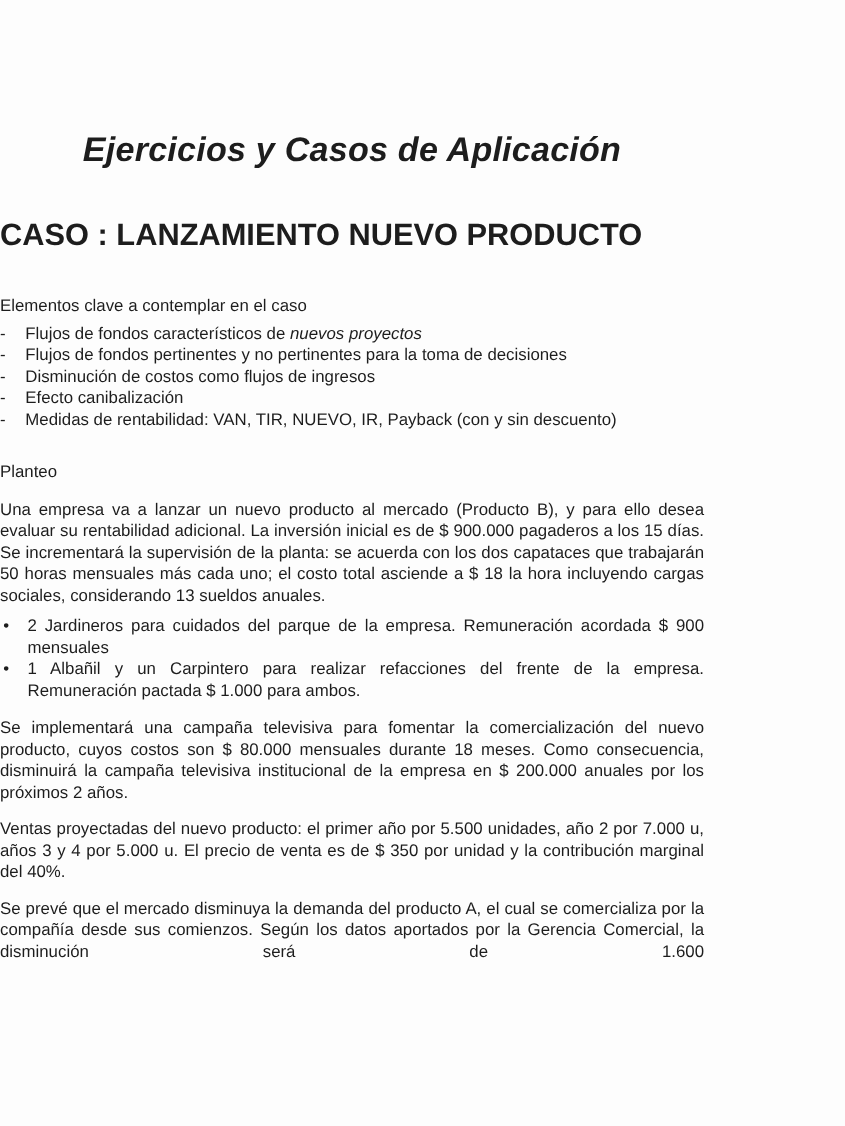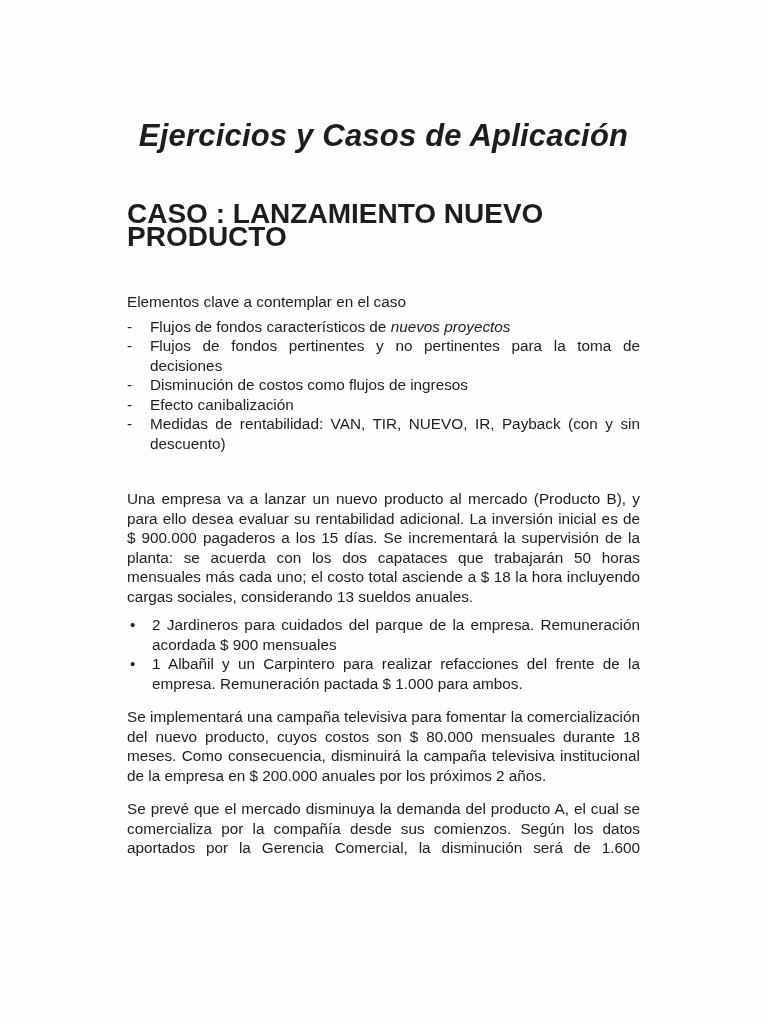--- a/index.html
+++ b/index.html
@@ -11,21 +11,20 @@
     color: #1d1d1d;
     font-family: "Liberation Sans", "DejaVu Sans", sans-serif;
     font-size: 15.3px;
     line-height: 19.5px;
     overflow: hidden;
     box-sizing: border-box;
   }
   .content {
     box-sizing: border-box;
     width: 768px;
-    padding-left: 127px;
     padding-right: 128px;
   }
   .main-title {
     margin: 0;
     padding-top: 118px;
     font-size: 31px;
     line-height: 35px;
     font-weight: bold;
     font-style: italic;
     text-align: center;
@@ -89,34 +88,36 @@
         <div class="li-text">Efecto canibalización</div>
       </div>
       <div class="list-row">
         <span class="marker">-</span>
         <div class="li-text">Medidas de rentabilidad: VAN, TIR, NUEVO, IR, Payback (con y sin descuento)</div>
       </div>
     </div>
 
     <div class="spacer-planteo"></div>
 
+    <h3 class="section-heading planteo">Planteo</h3>
 
     <p class="para">Una empresa va a lanzar un nuevo producto al mercado (Producto B), y para ello desea evaluar su rentabilidad adicional. La inversión inicial es de $ 900.000 pagaderos a los 15 días. Se incrementará la supervisión de la planta: se acuerda con los dos capataces que trabajarán 50 horas mensuales más cada uno; el costo total asciende a $ 18 la hora incluyendo cargas sociales, considerando 13 sueldos anuales.</p>
 
 
     <div class="bullet-list">
       <div class="list-row">
         <span class="marker">•</span>
         <div class="li-text">2 Jardineros para cuidados del parque de la empresa. Remuneración acordada $ 900 mensuales</div>
       </div>
       <div class="list-row">
         <span class="marker">•</span>
         <div class="li-text">1 Albañil y un Carpintero para realizar refacciones del frente de la empresa. Remuneración pactada $ 1.000 para ambos.</div>
       </div>
     </div>
 
     <p class="para">Se implementará una campaña televisiva para fomentar la comercialización del nuevo producto, cuyos costos son $ 80.000 mensuales durante 18 meses. Como consecuencia, disminuirá la campaña televisiva institucional de la empresa en $ 200.000 anuales por los próximos 2 años.</p>
 
+    <p class="para">Ventas proyectadas del nuevo producto: el primer año por 5.500 unidades, año 2 por 7.000 u, años 3 y 4 por 5.000 u. El precio de venta es de $ 350 por unidad y la contribución marginal del 40%.</p>
 
     <p class="para justify-last">Se prevé que el mercado disminuya la demanda del producto A, el cual se comercializa por la compañía desde sus comienzos. Según los datos aportados por la Gerencia Comercial, la disminución será de 1.600</p>
 
   </div>
 </div>
 
 </body></html>

